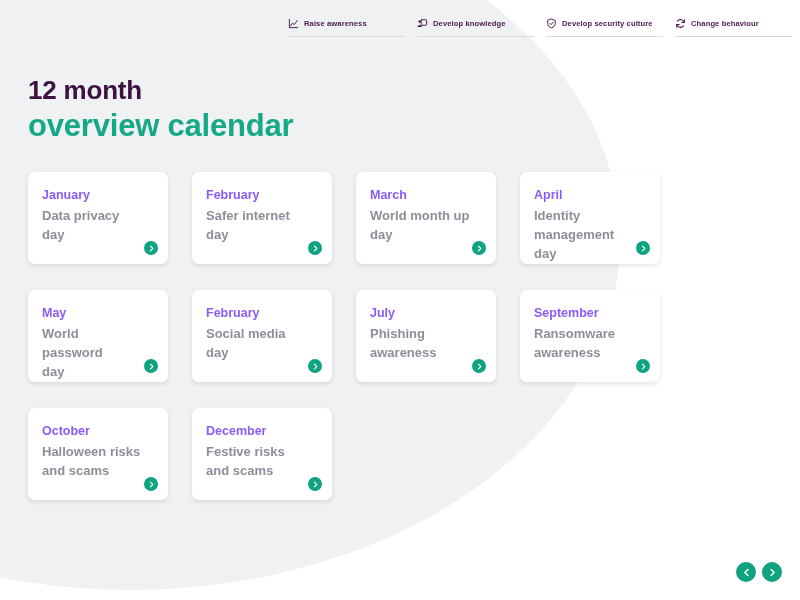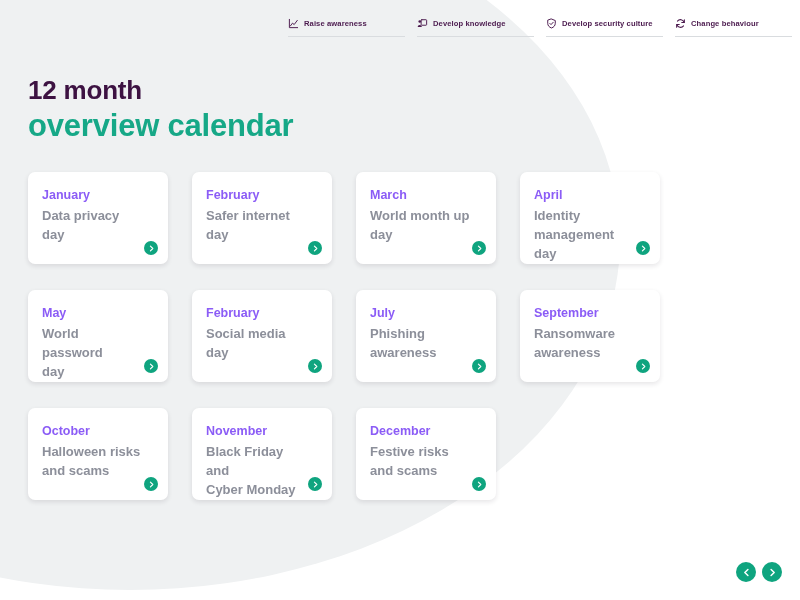--- a/index.html
+++ b/index.html
@@ -318,30 +318,20 @@
     <div class="month-name">October</div>
     <div class="month-desc">Halloween risks
 and scams</div>
     <div class="card-arrow">
       <svg viewBox="0 0 16 16" fill="none" stroke="currentColor" stroke-width="2.6" stroke-linecap="round" stroke-linejoin="round">
           <path d="M5.5 2.5 11 8l-5.5 5.5"></path>
         </svg>
     </div>
   </div>
 
-  <div class="month-card">
-    <div class="month-name">November</div>
-    <div class="month-desc">Black Friday and
-Cyber Monday</div>
-    <div class="card-arrow">
-      <svg viewBox="0 0 16 16" fill="none" stroke="currentColor" stroke-width="2.6" stroke-linecap="round" stroke-linejoin="round">
-          <path d="M5.5 2.5 11 8l-5.5 5.5"></path>
-        </svg>
-    </div>
-  </div>
 
   <div class="month-card">
     <div class="month-name">December</div>
     <div class="month-desc">Festive risks
 and scams</div>
     <div class="card-arrow">
       <svg viewBox="0 0 16 16" fill="none" stroke="currentColor" stroke-width="2.6" stroke-linecap="round" stroke-linejoin="round">
           <path d="M5.5 2.5 11 8l-5.5 5.5"></path>
         </svg>
     </div>

